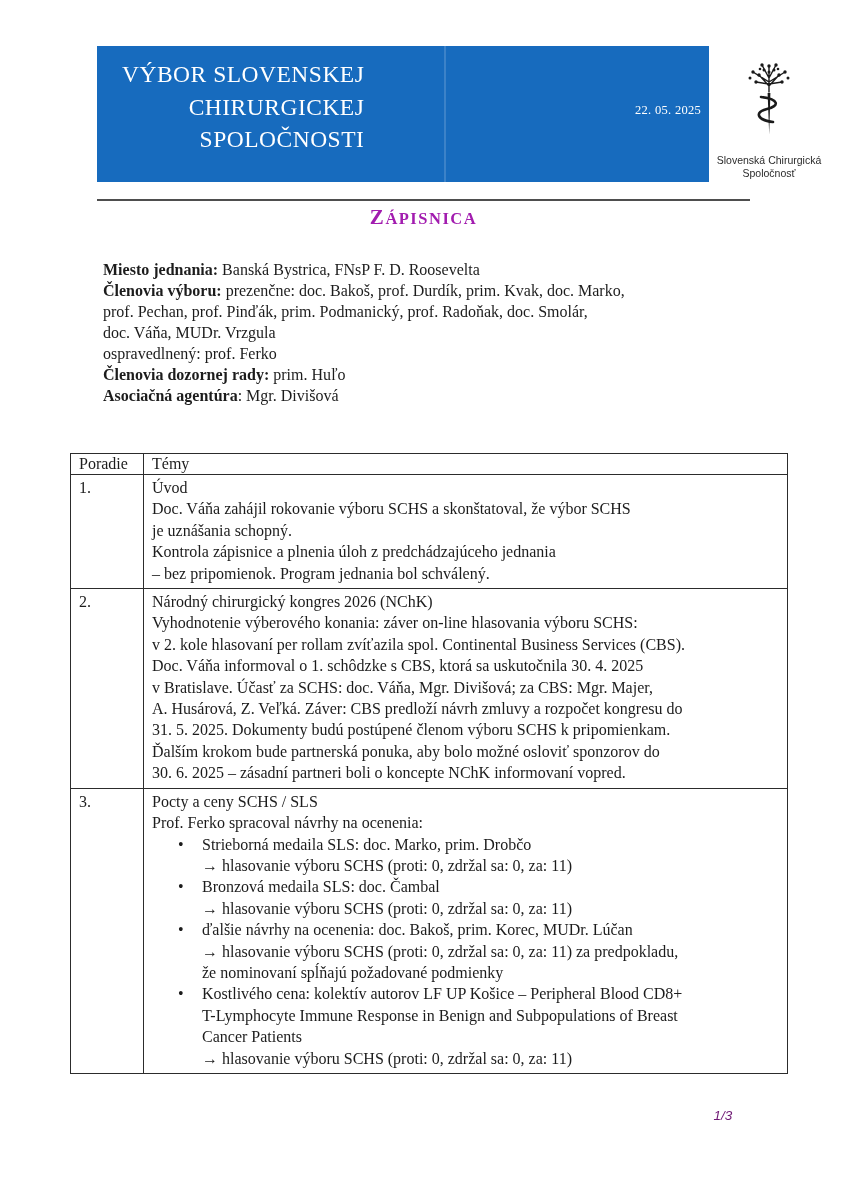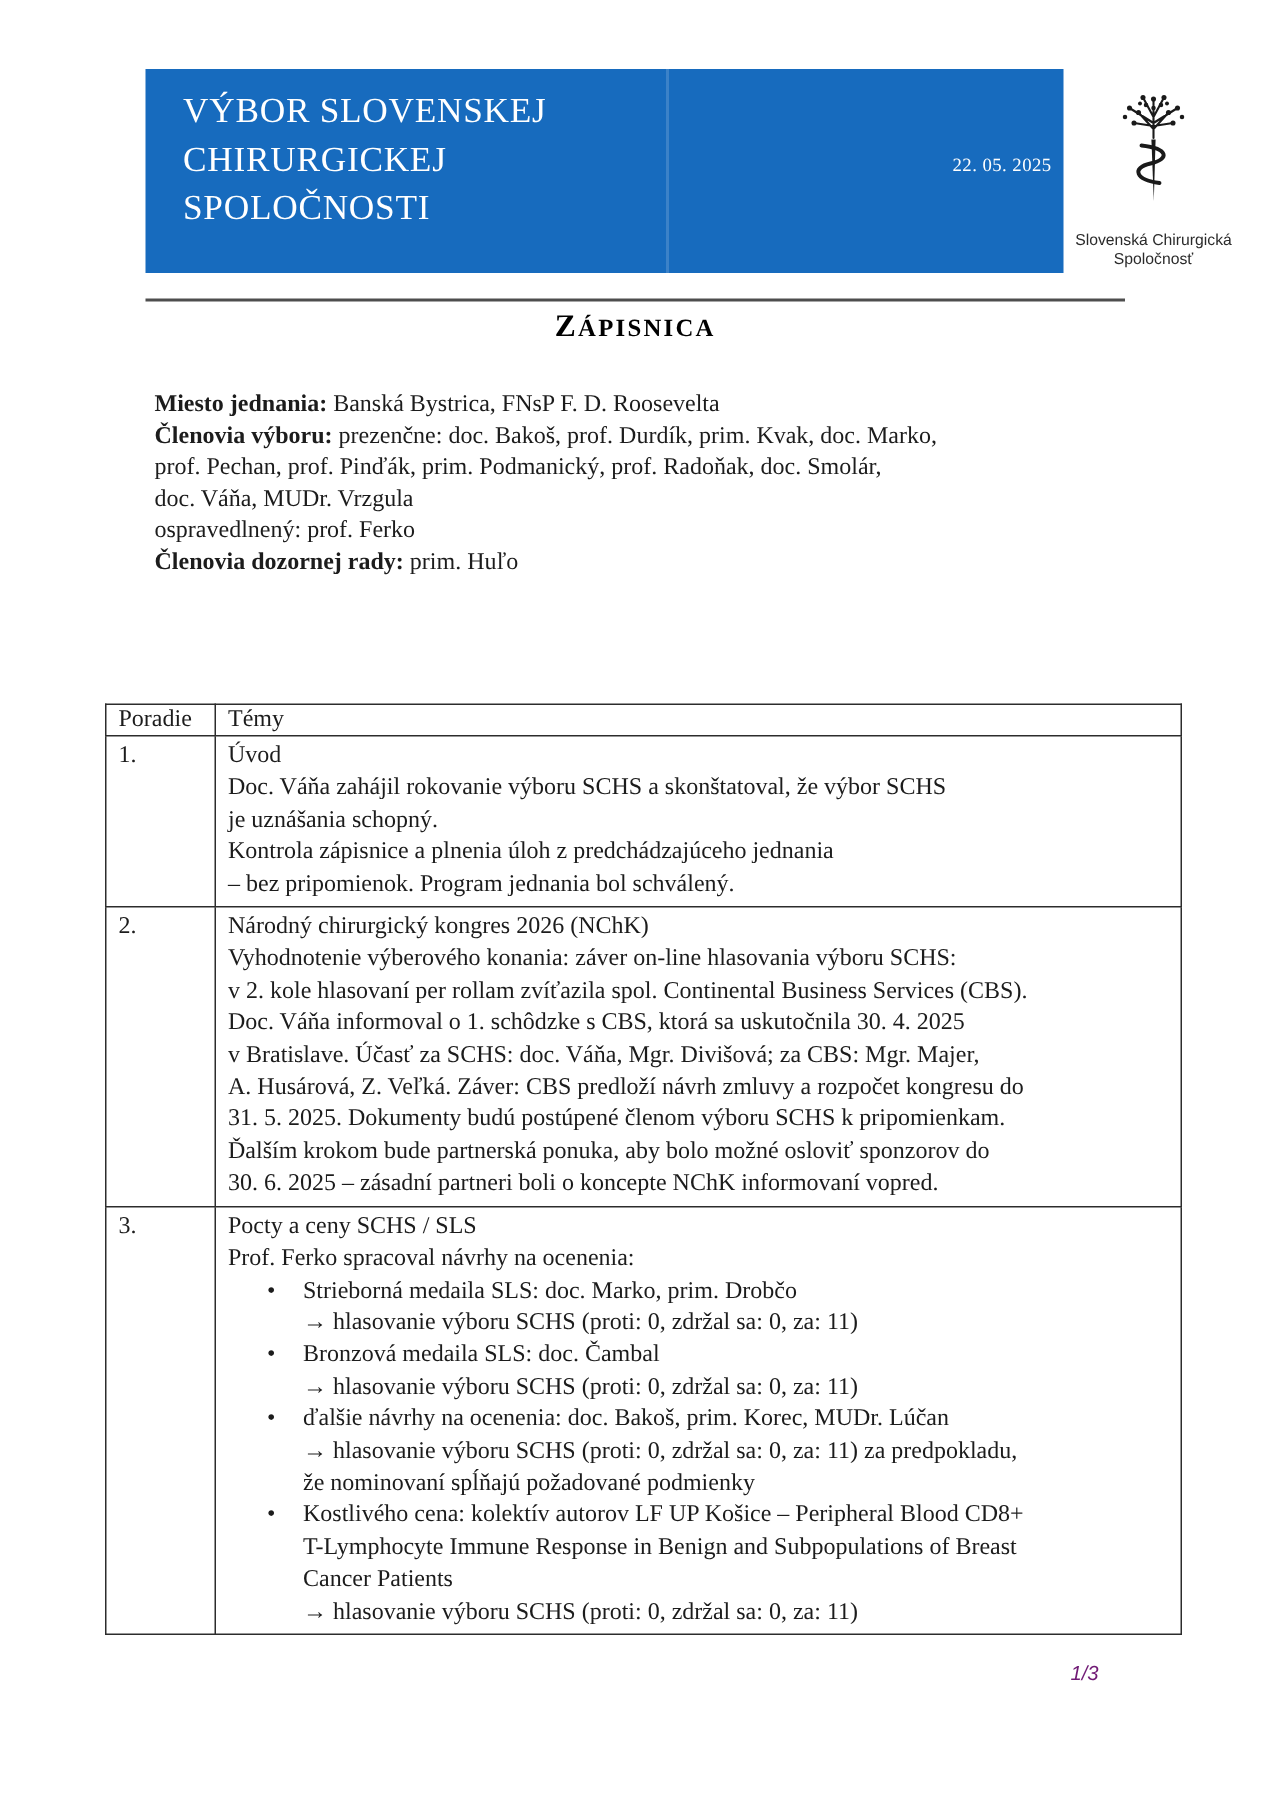--- a/index.html
+++ b/index.html
@@ -7,20 +7,21 @@
   body {
     width: 848px; height: 1200px; position: relative;
     font-family: "Liberation Serif", serif; color: #1c1c1c;
     overflow: hidden;
   }
 
   
   .banner {
     position: absolute; left: 97px; top: 46px; width: 612px; height: 136px;
     background: #176bbe;
+    text-align: right;
   }
   .banner .seam {
     position: absolute; left: 347px; top: 0; width: 2px; height: 100%;
     background: rgba(255,255,255,0.16);
   }
   .org-title {
     position: absolute; left: 25px; top: 12px;
     color: #ffffff; font-size: 23.5px; line-height: 32.5px;
     letter-spacing: 0.5px; white-space: pre-line;
   }
@@ -34,33 +35,33 @@
   .logo-block svg { display: block; margin: 0 auto; }
   .logo-caption {
     margin-top: 16px; font-family: "Liberation Sans", sans-serif;
     font-size: 10.5px; line-height: 12.5px; color: #2b2b2b; white-space: pre-line;
   }
 
   
   .rule { position: absolute; left: 97px; top: 199px; width: 653px; height: 2px; background: #4e4e4e; }
   .doc-title {
     position: absolute; left: 97px; top: 205px; width: 653px;
-    text-align: center; font-weight: bold; letter-spacing: 1.5px; color: #000000;
+    text-align: center; font-weight: bold; letter-spacing: 1.5px; color: #a21caf;
   }
   .doc-title .cap { font-size: 21px; }
   .doc-title .rest { font-size: 16.5px; }
 
   
   .meta { position: absolute; left: 103px; top: 259px; width: 620px; font-size: 16px; line-height: 21px; }
   .meta .b { font-weight: bold; }
 
   
   .agenda {
     position: absolute; left: 70px; top: 453px; width: 718px;
-    border-collapse: collapse; font-size: 16px; margin-top: 16px;
+    border-collapse: collapse; font-size: 16px;
   }
   .agenda th, .agenda td {
     border: 1px solid #2c2c2c; vertical-align: top; text-align: left; font-weight: normal;
   }
   .agenda th { padding: 0 8px 1px 8px; line-height: 19px; }
   .agenda td { padding: 2px 8px 4px 8px; line-height: 21.4px; }
   .agenda td.num { width: 73px; }
   .row-title { font-weight: normal; }
   .line.i { padding-left: 50px; }
   .line.b { position: relative; padding-left: 50px; }
@@ -119,20 +120,21 @@
 
   <div class="doc-title"><span class="cap">Z</span><span class="rest">ÁPISNICA</span></div>
 
   <section class="meta">
     <div class="meta-line"><span class="b">Miesto jednania:</span><span> Banská Bystrica, FNsP F. D. Roosevelta</span></div>
     <div class="meta-line"><span class="b">Členovia výboru:</span><span> prezenčne: doc. Bakoš, prof. Durdík, prim. Kvak, doc. Marko,</span></div>
     <div class="meta-line"><span class="b"></span><span>prof. Pechan, prof. Pinďák, prim. Podmanický, prof. Radoňak, doc. Smolár,</span></div>
     <div class="meta-line"><span class="b"></span><span>doc. Váňa, MUDr. Vrzgula</span></div>
     <div class="meta-line"><span class="b"></span><span>ospravedlnený: prof. Ferko</span></div>
     <div class="meta-line"><span class="b">Členovia dozornej rady:</span><span> prim. Huľo</span></div>
+    <div class="meta-line"><span class="b">Asociačná agentúra</span><span>: Mgr. Divišová</span></div>
   </section>
 
   <table class="agenda">
     <thead>
       <tr>
         <th>Poradie</th>
         <th>Témy</th>
       </tr>
     </thead>
     <tbody>

